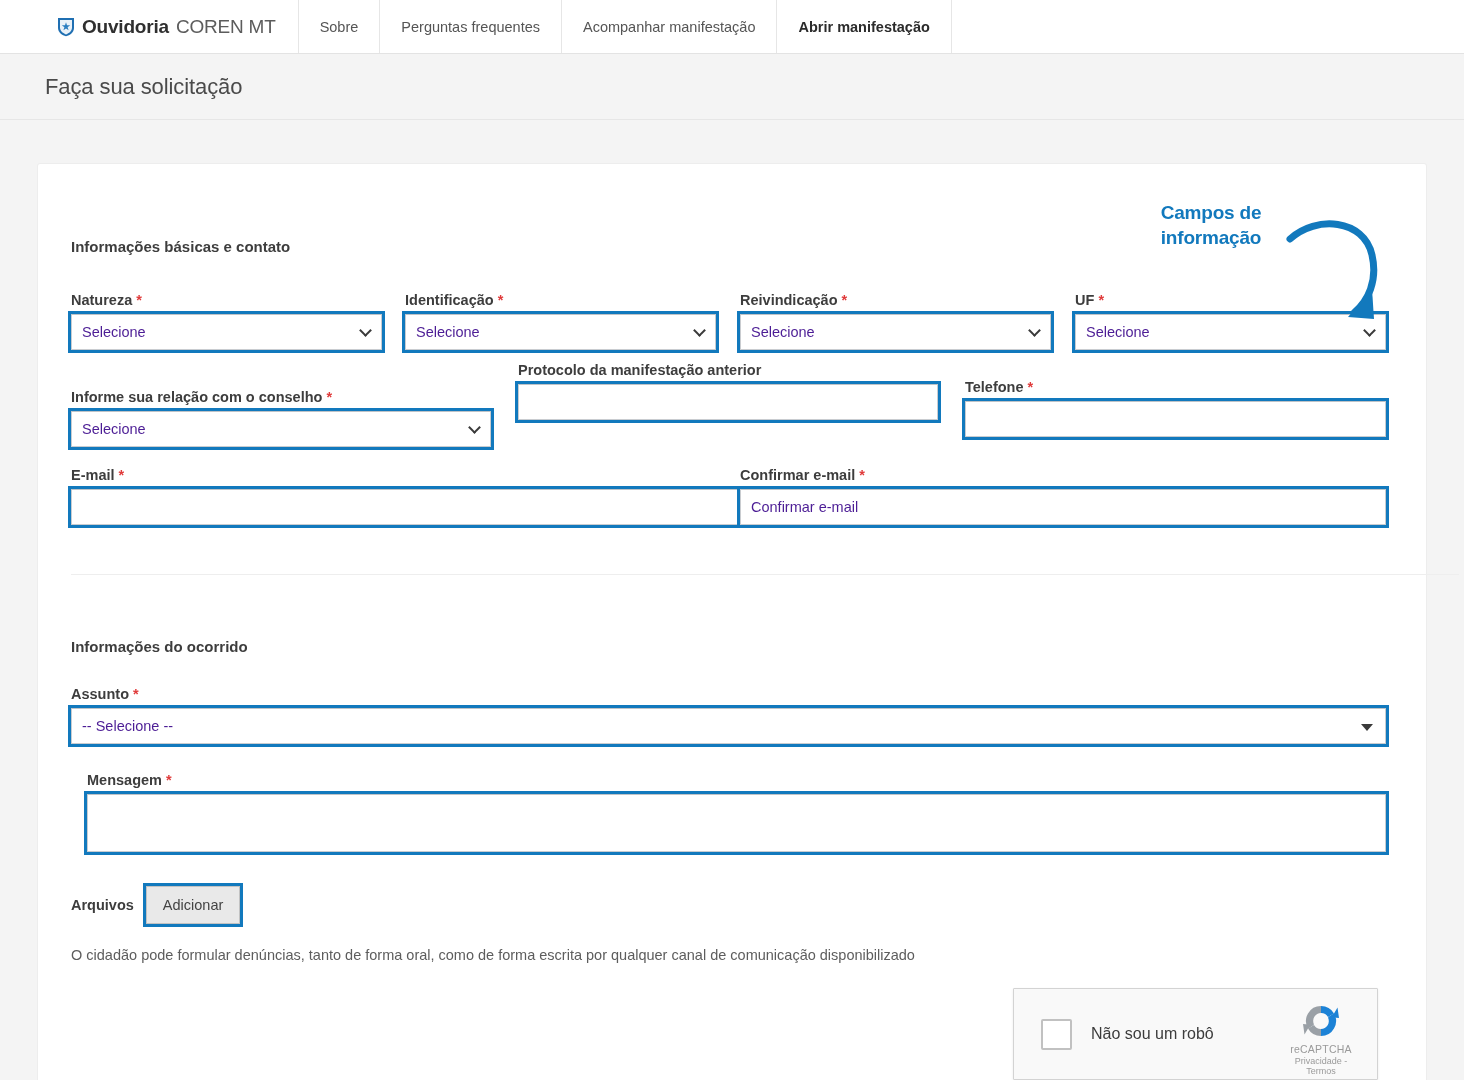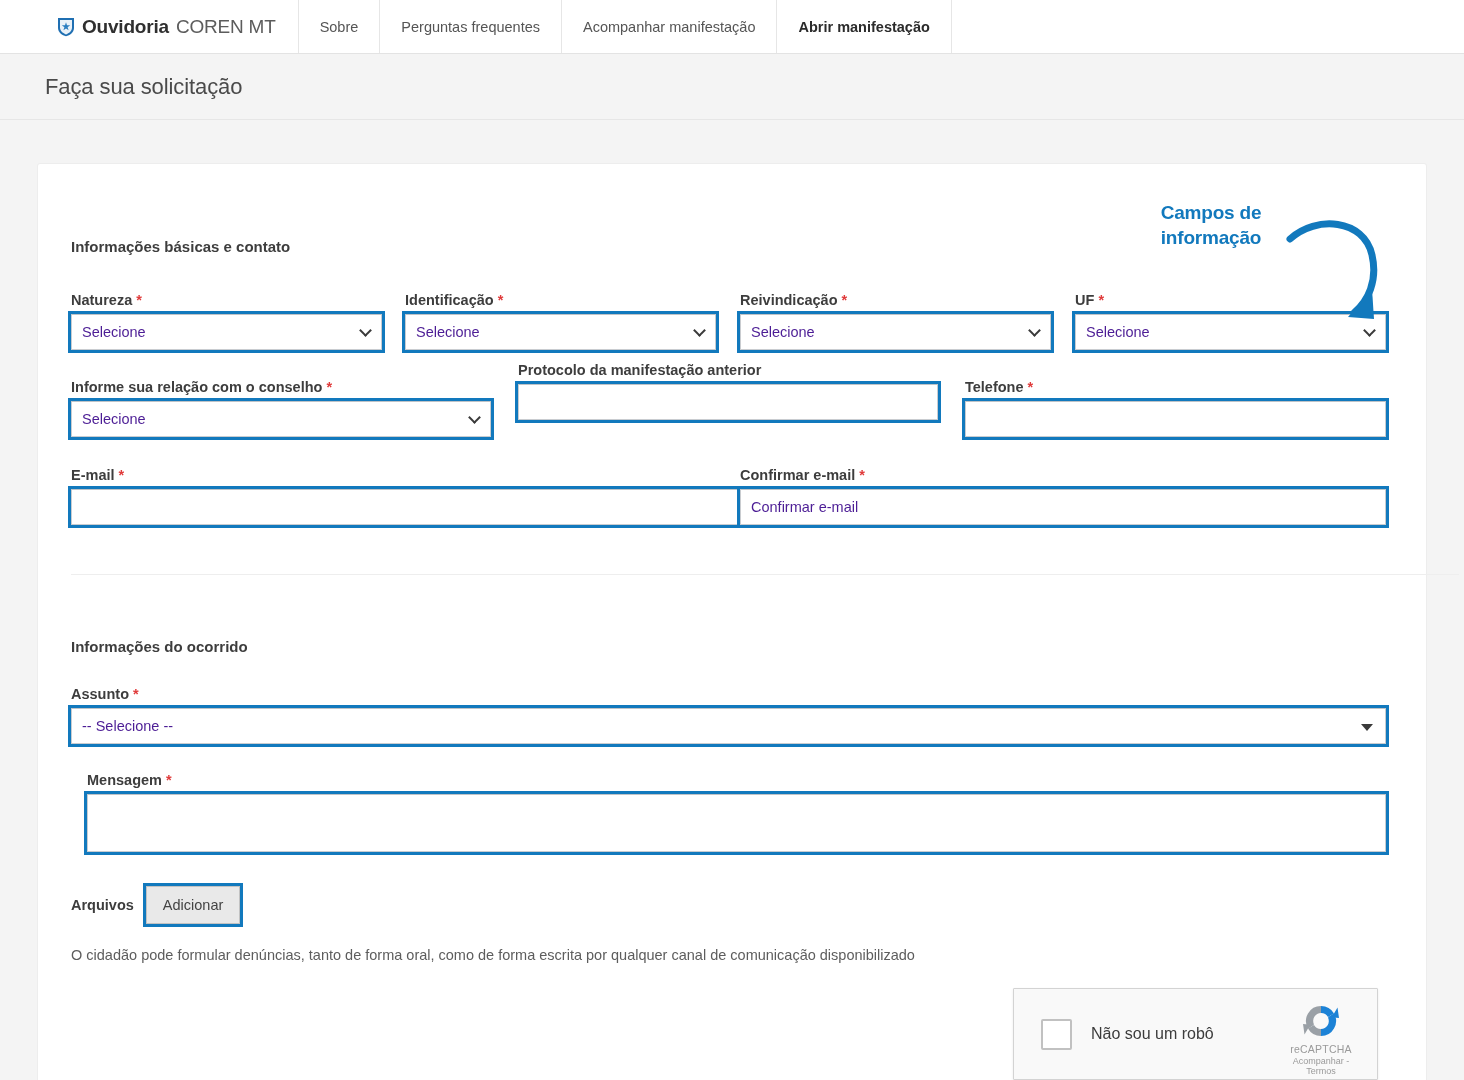--- a/index.html
+++ b/index.html
@@ -303,21 +303,21 @@
       <div class="fld-label">
         <span>UF</span>
         <span class="req">*</span>
       </div>
       <div class="ctrl hl">
         <span class="ph">Selecione</span>
         <span class="chev"></span>
       </div>
     </div>
 
-    <div class="f" style="left:33px; top:215px; width:420px;">
+    <div class="f" style="left:33px; top:225px; width:420px;">
       <div class="fld-label">
         <span>Informe sua relação com o conselho</span>
         <span class="req">*</span>
       </div>
       <div class="ctrl hl">
         <span class="ph">Selecione</span>
         <span class="chev"></span>
       </div>
     </div>
 
@@ -406,15 +406,15 @@
   <div class="recap-brand">
     <svg width="40" height="40" viewBox="0 0 40 40" style="display:block;margin:0 auto;">
       <path d="M20 5 a15 15 0 0 1 13 7.5 l-6 3.5 a8 8 0 0 0 -7 -4 z" fill="#1c82d6"></path>
       <path d="M33 12.5 l3.5 -6 l1.5 10.5 l-10.5 -1 z" fill="#1c82d6"></path>
       <path d="M20 35 a15 15 0 0 1 -13 -7.5 l6 -3.5 a8 8 0 0 0 7 4 z" fill="#9aa0a6"></path>
       <path d="M7 27.5 l-3.5 6 l-1.5 -10.5 l10.5 1 z" fill="#9aa0a6"></path>
       <path d="M33 12.5 a15 15 0 0 1 -13 22.5 l0 -7 a8 8 0 0 0 7 -11.5 z" fill="#1c82d6"></path>
       <path d="M7 27.5 a15 15 0 0 1 13 -22.5 l0 7 a8 8 0 0 0 -7 11.5 z" fill="#9aa0a6"></path>
     </svg>
     <div class="recap-name">reCAPTCHA</div>
-    <div class="recap-links">Acompanhar - Termos</div>
+    <div class="recap-links">Privacidade - Termos</div>
   </div>
 </div>
 
 </body></html>

